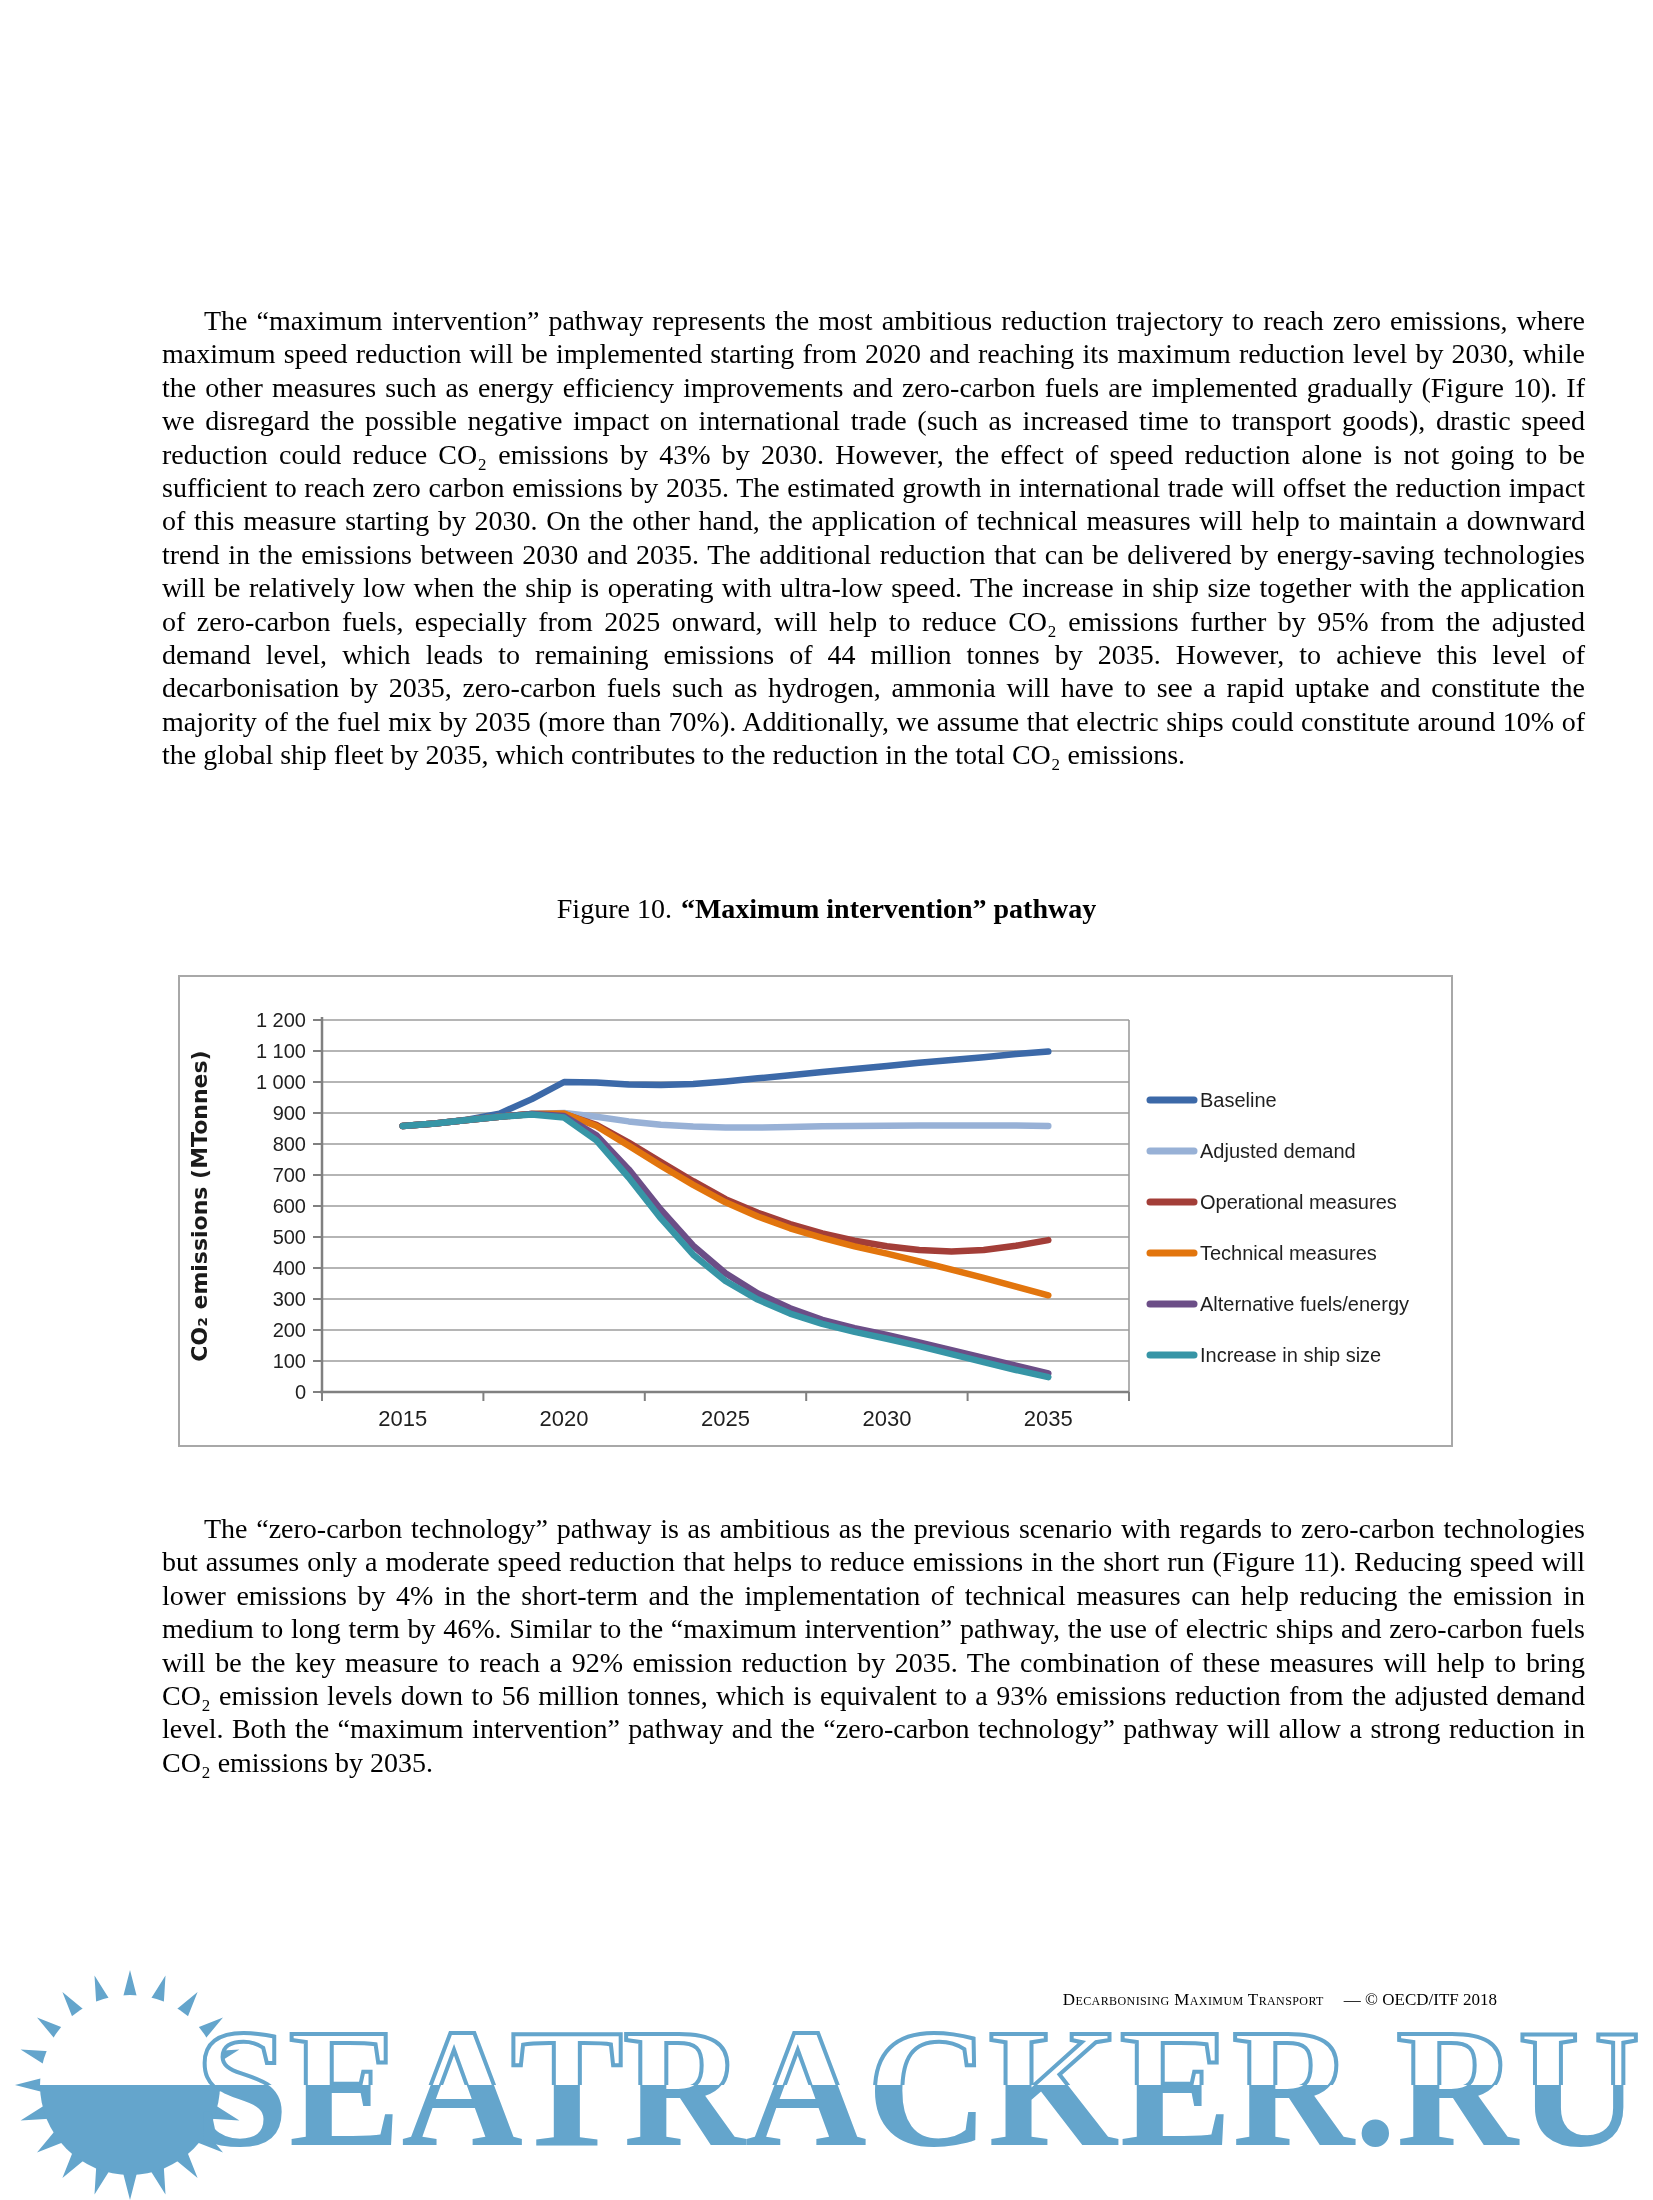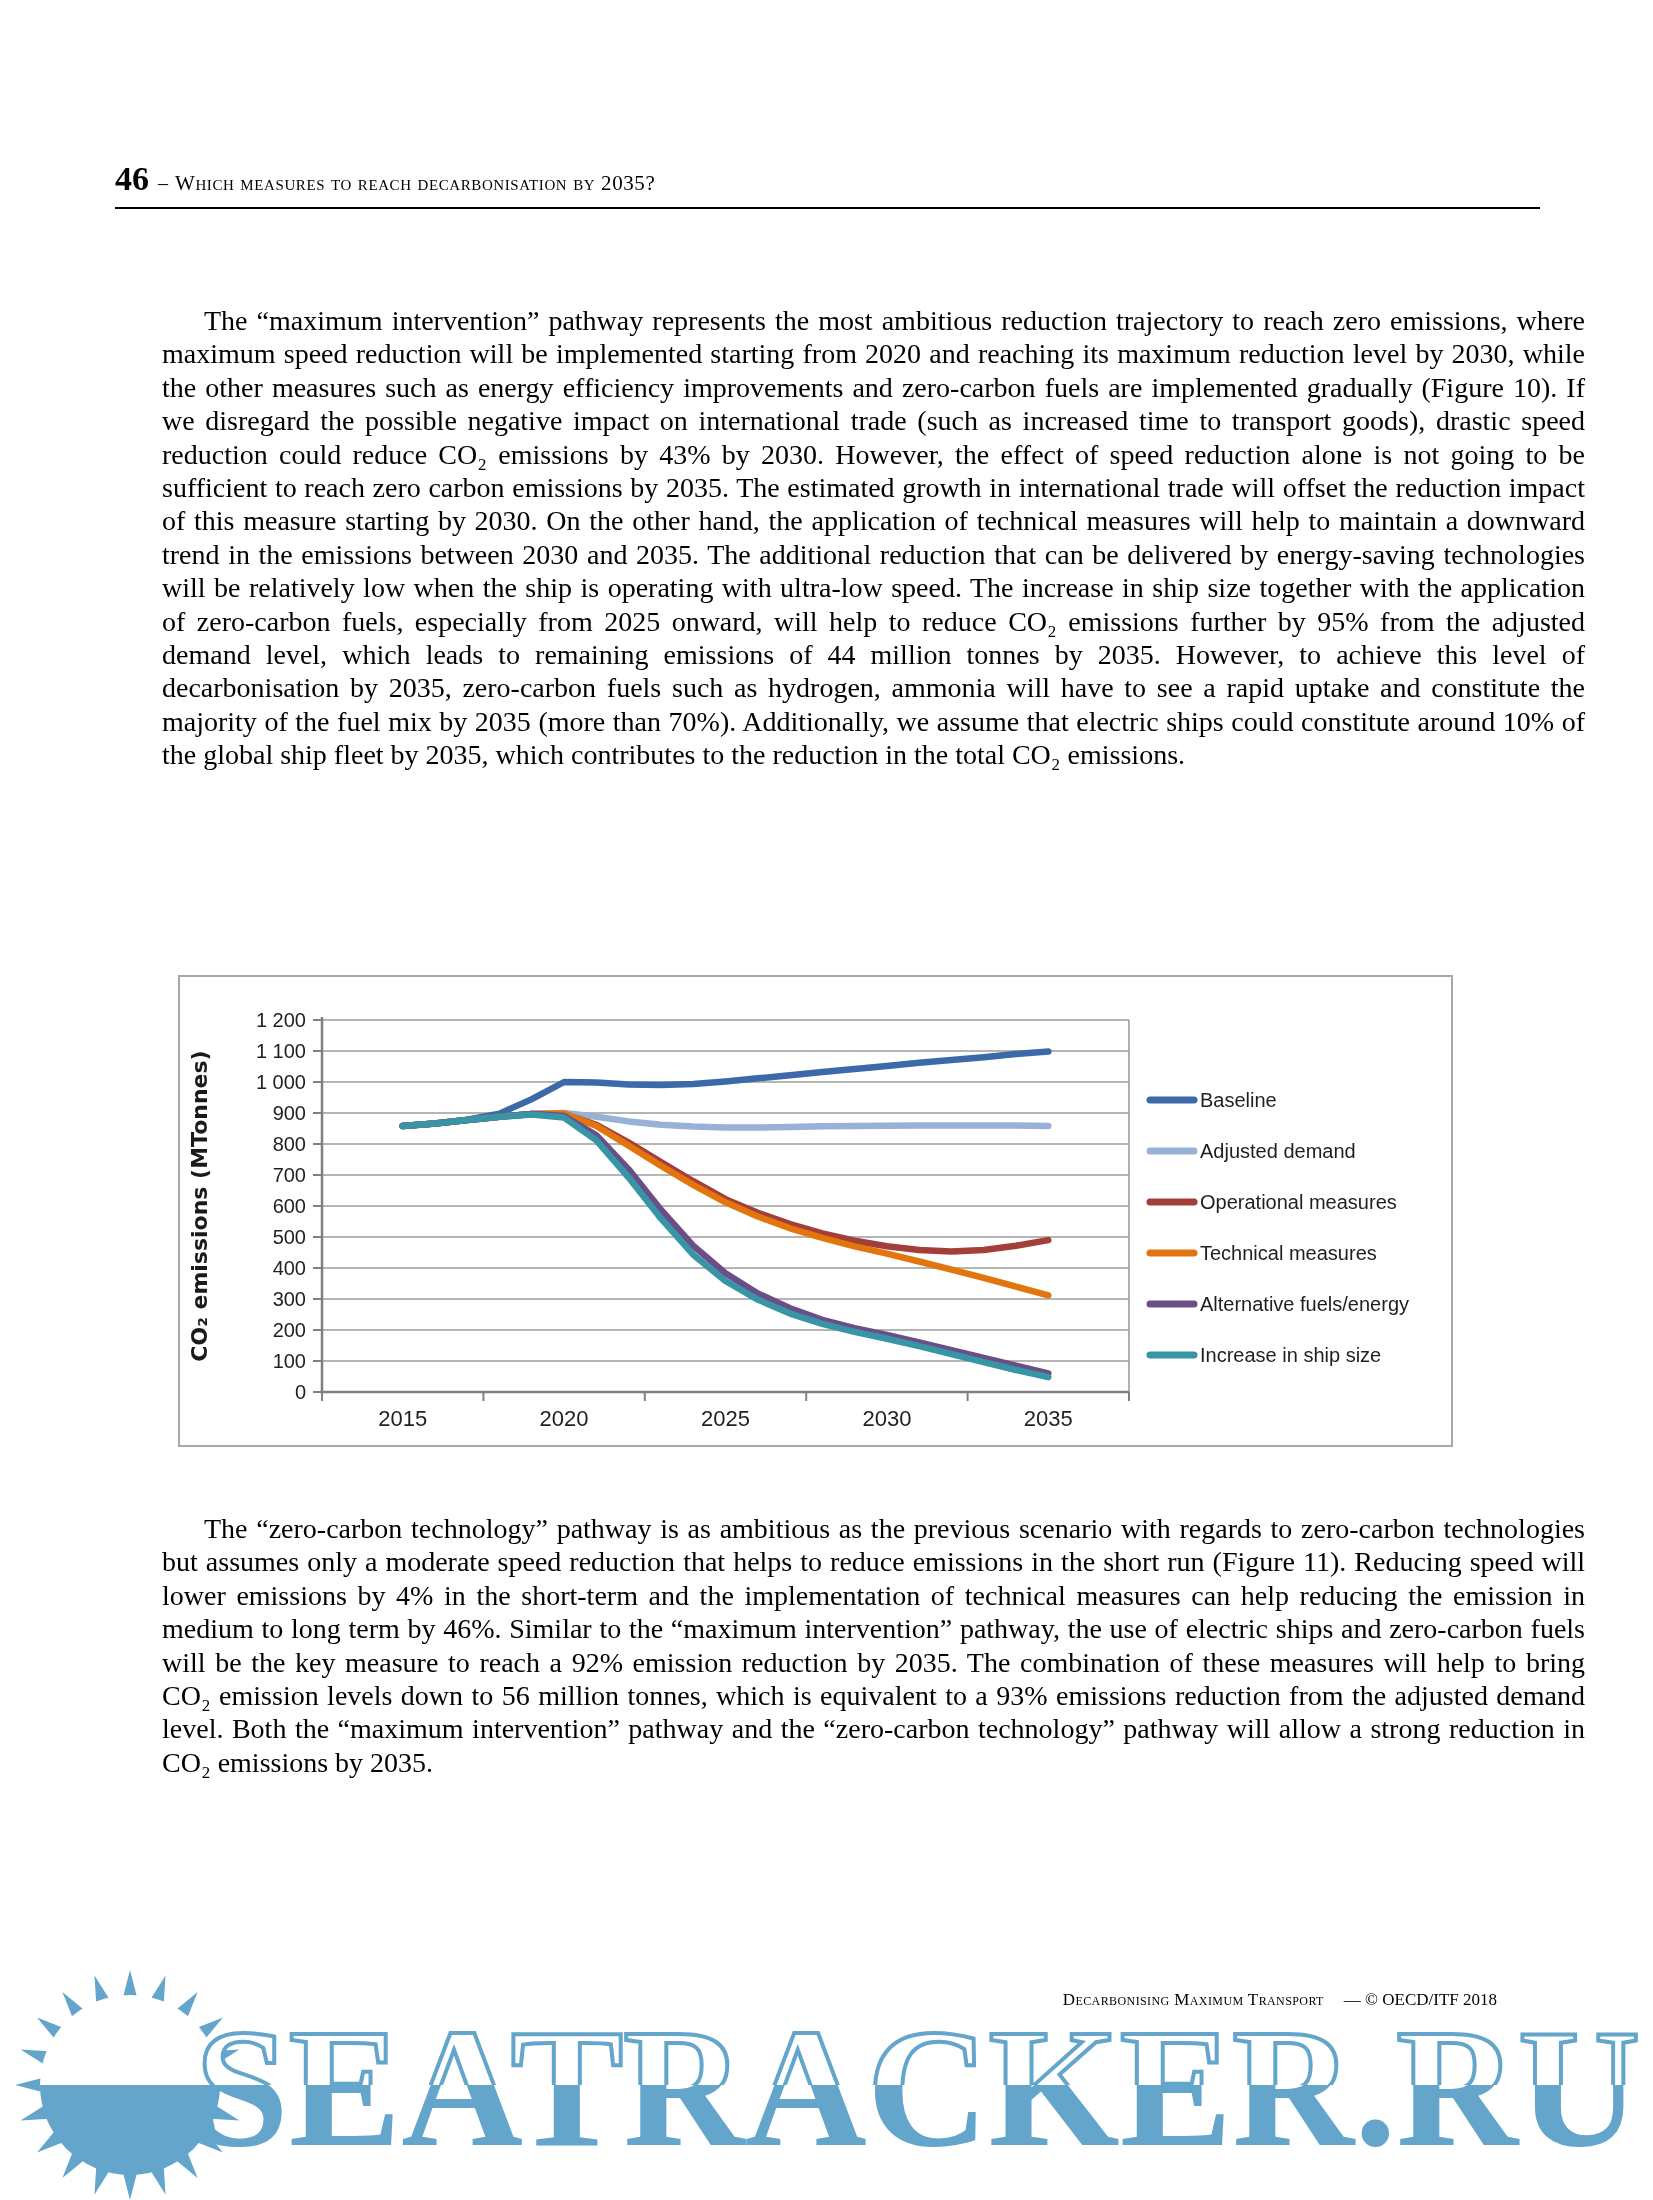--- a/index.html
+++ b/index.html
@@ -33,26 +33,26 @@
   .footer .book { font-variant:small-caps; letter-spacing:0.4px; }
   .footer .copy { margin-left:20px;text-align:right; }
   .wm-sun  { position:absolute; left:5px;   top:1965px; }
   .wm-text { position:absolute; left:195px; top:1995px; }
 </style>
 </head>
 <body>
 
 <div class="page">
 
-  <div class="header">
-    <span class="page-num">46</span><span class="header-sep">–</span><span class="header-title">Which measures to reach decarbonisation by 2035?</span>
-  </div>
 
   <p class="para para-1">The “maximum intervention” pathway represents the most ambitious reduction trajectory to reach zero emissions, where maximum speed reduction will be implemented starting from 2020 and reaching its maximum reduction level by 2030, while the other measures such as energy efficiency improvements and zero-carbon fuels are implemented gradually (Figure 10). If we disregard the possible negative impact on international trade (such as increased time to transport goods), drastic speed reduction could reduce CO₂ emissions by 43% by 2030. However, the effect of speed reduction alone is not going to be sufficient to reach zero carbon emissions by 2035. The estimated growth in international trade will offset the reduction impact of this measure starting by 2030. On the other hand, the application of technical measures will help to maintain a downward trend in the emissions between 2030 and 2035. The additional reduction that can be delivered by energy-saving technologies will be relatively low when the ship is operating with ultra-low speed. The increase in ship size together with the application of zero-carbon fuels, especially from 2025 onward, will help to reduce CO₂ emissions further by 95% from the adjusted demand level, which leads to remaining emissions of 44 million tonnes by 2035. However, to achieve this level of decarbonisation by 2035, zero-carbon fuels such as hydrogen, ammonia will have to see a rapid uptake and constitute the majority of the fuel mix by 2035 (more than 70%). Additionally, we assume that electric ships could constitute around 10% of the global ship fleet by 2035, which contributes to the reduction in the total CO₂ emissions.</p>
 
+  <div class="caption">
+    <span class="cap-prefix">Figure 10.</span><span class="cap-title">“Maximum intervention” pathway</span>
+  </div>
 
   <div class="figure">
     <svg id="chart-svg" width="1267" height="464" viewBox="0 0 1267 464" xmlns="http://www.w3.org/2000/svg">
       <text x="27" y="229" text-anchor="middle" transform="rotate(-90 27 229)" font-family="DejaVu Sans, Liberation Sans, sans-serif" font-size="22" font-weight="bold" fill="#1a1a1a">CO₂ emissions (MTonnes)</text>
     <line x1="142" x2="949" y1="384.0" y2="384.0" stroke="#9D9D9D" stroke-width="1.6"></line>
         <line x1="142" x2="949" y1="353.0" y2="353.0" stroke="#9D9D9D" stroke-width="1.6"></line>
         <line x1="142" x2="949" y1="322.0" y2="322.0" stroke="#9D9D9D" stroke-width="1.6"></line>
         <line x1="142" x2="949" y1="291.0" y2="291.0" stroke="#9D9D9D" stroke-width="1.6"></line>
         <line x1="142" x2="949" y1="260.0" y2="260.0" stroke="#9D9D9D" stroke-width="1.6"></line>
         <line x1="142" x2="949" y1="229.0" y2="229.0" stroke="#9D9D9D" stroke-width="1.6"></line>

